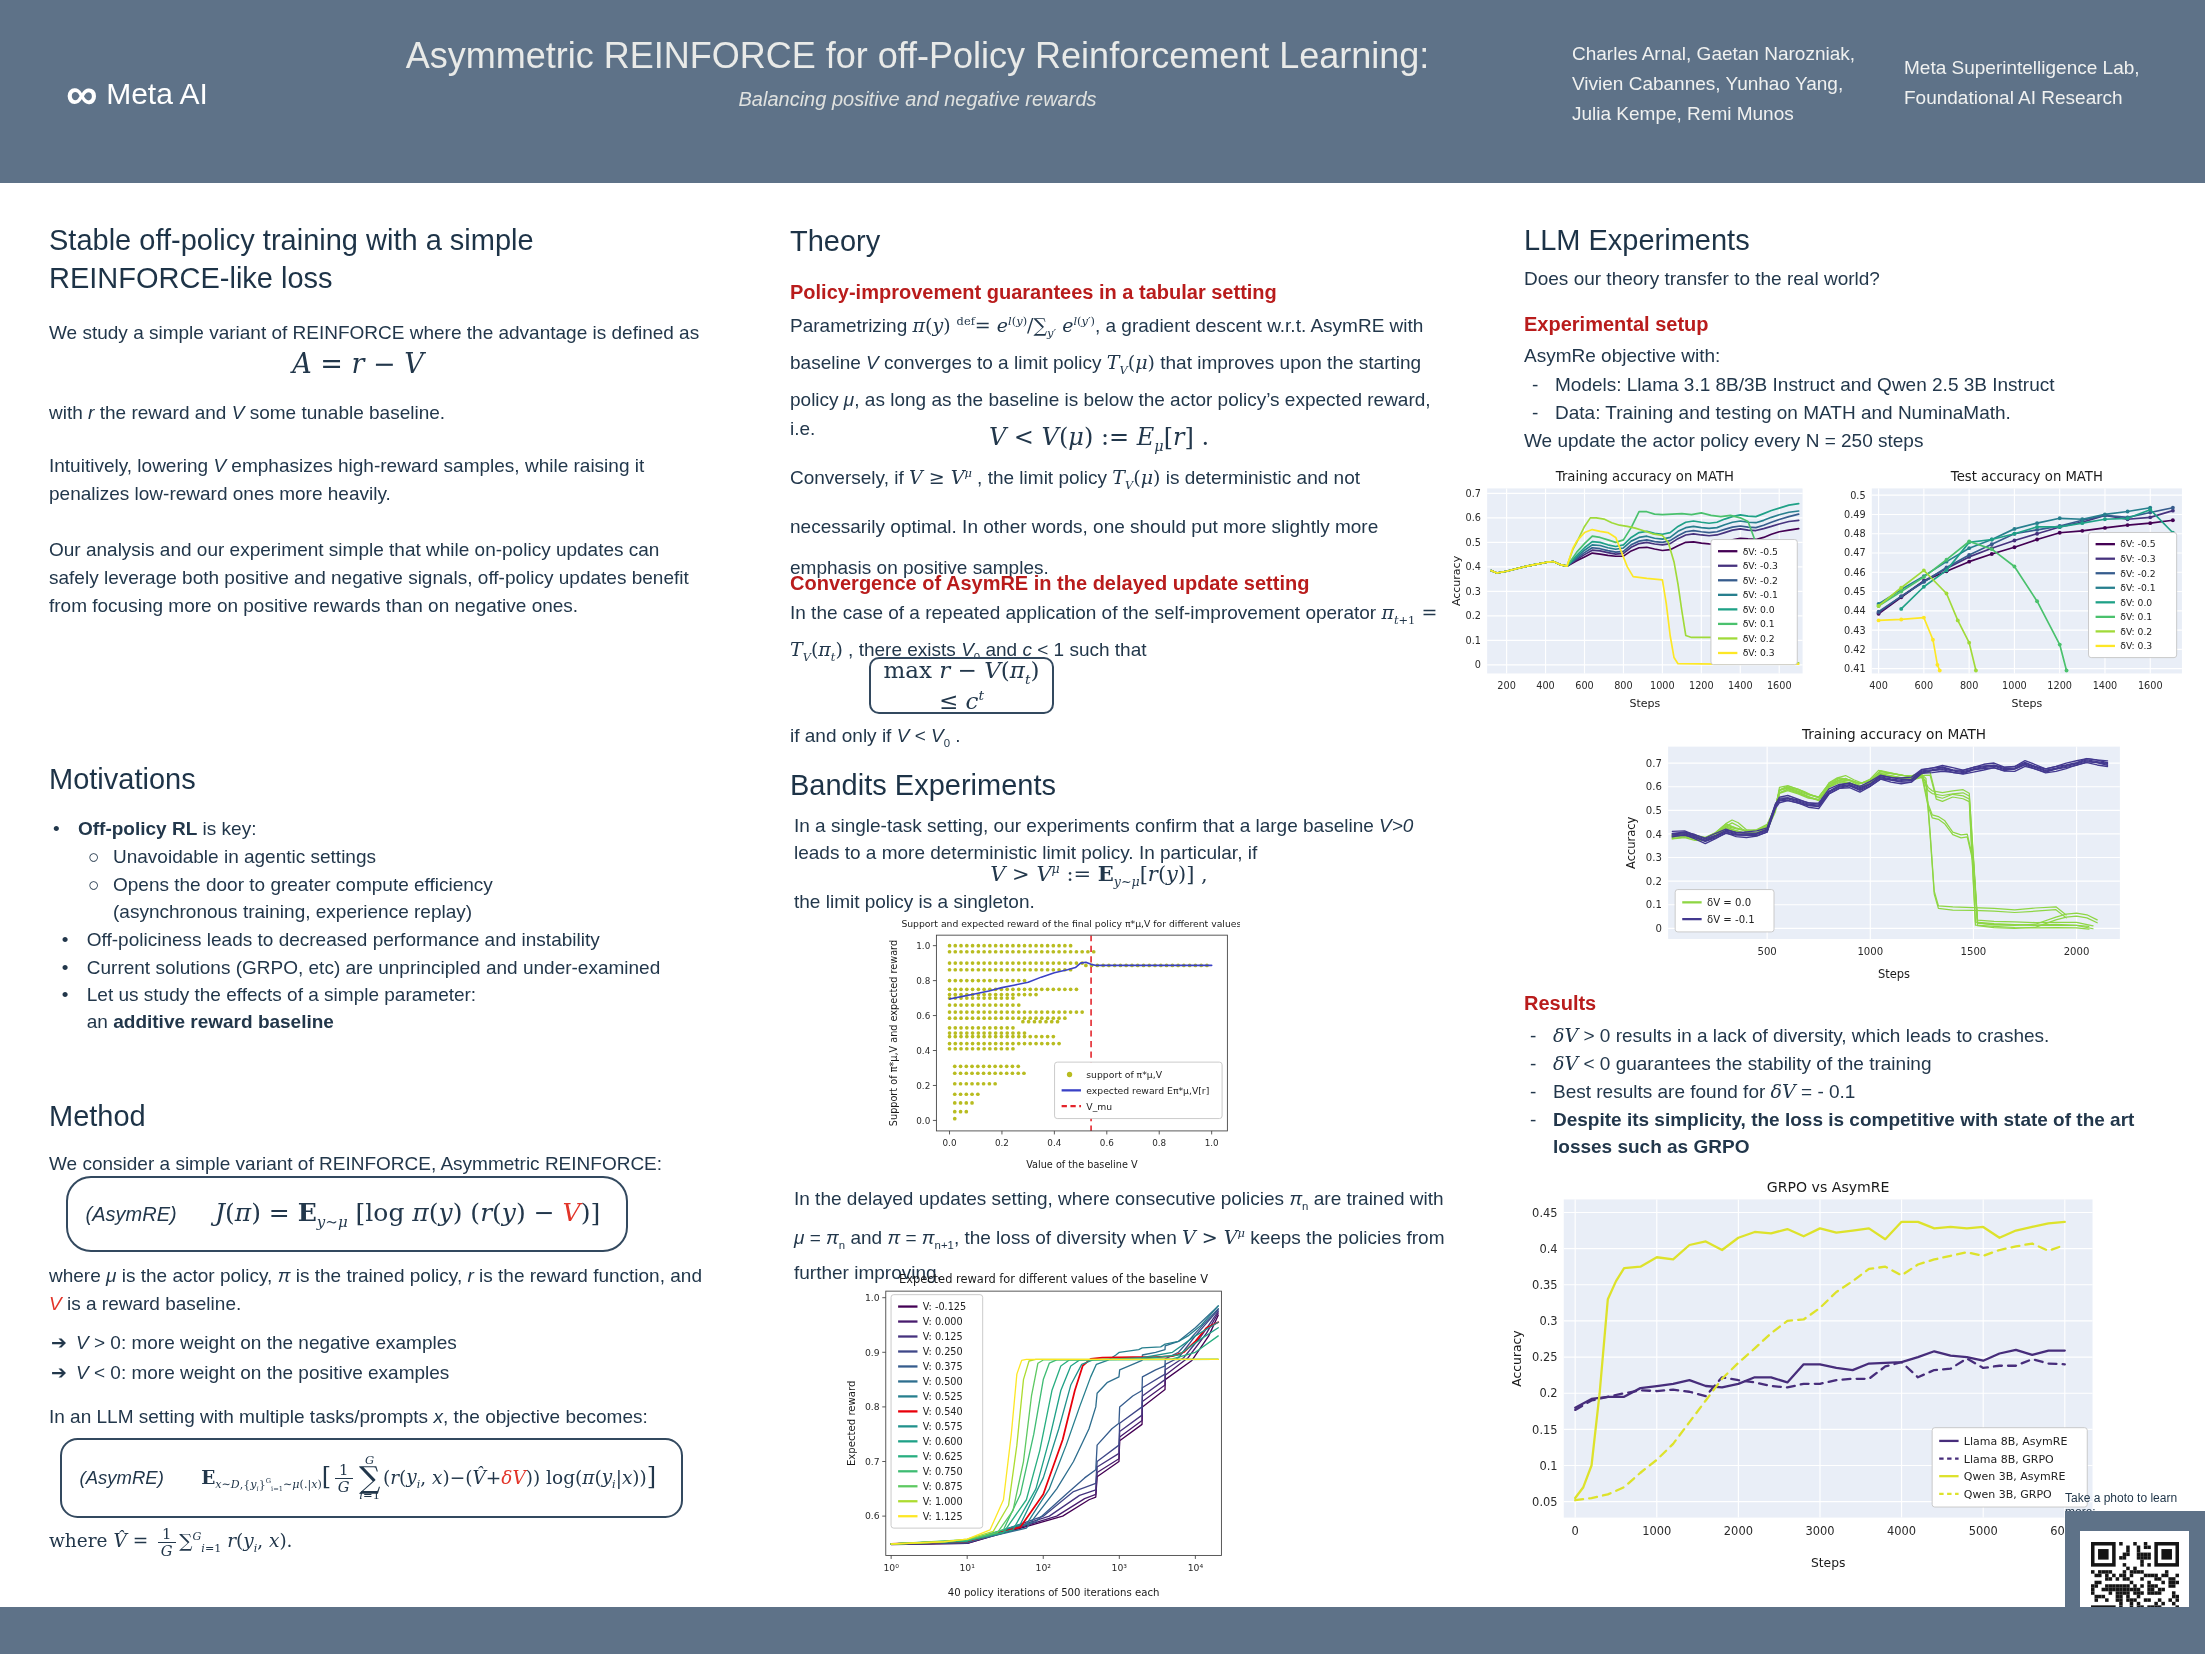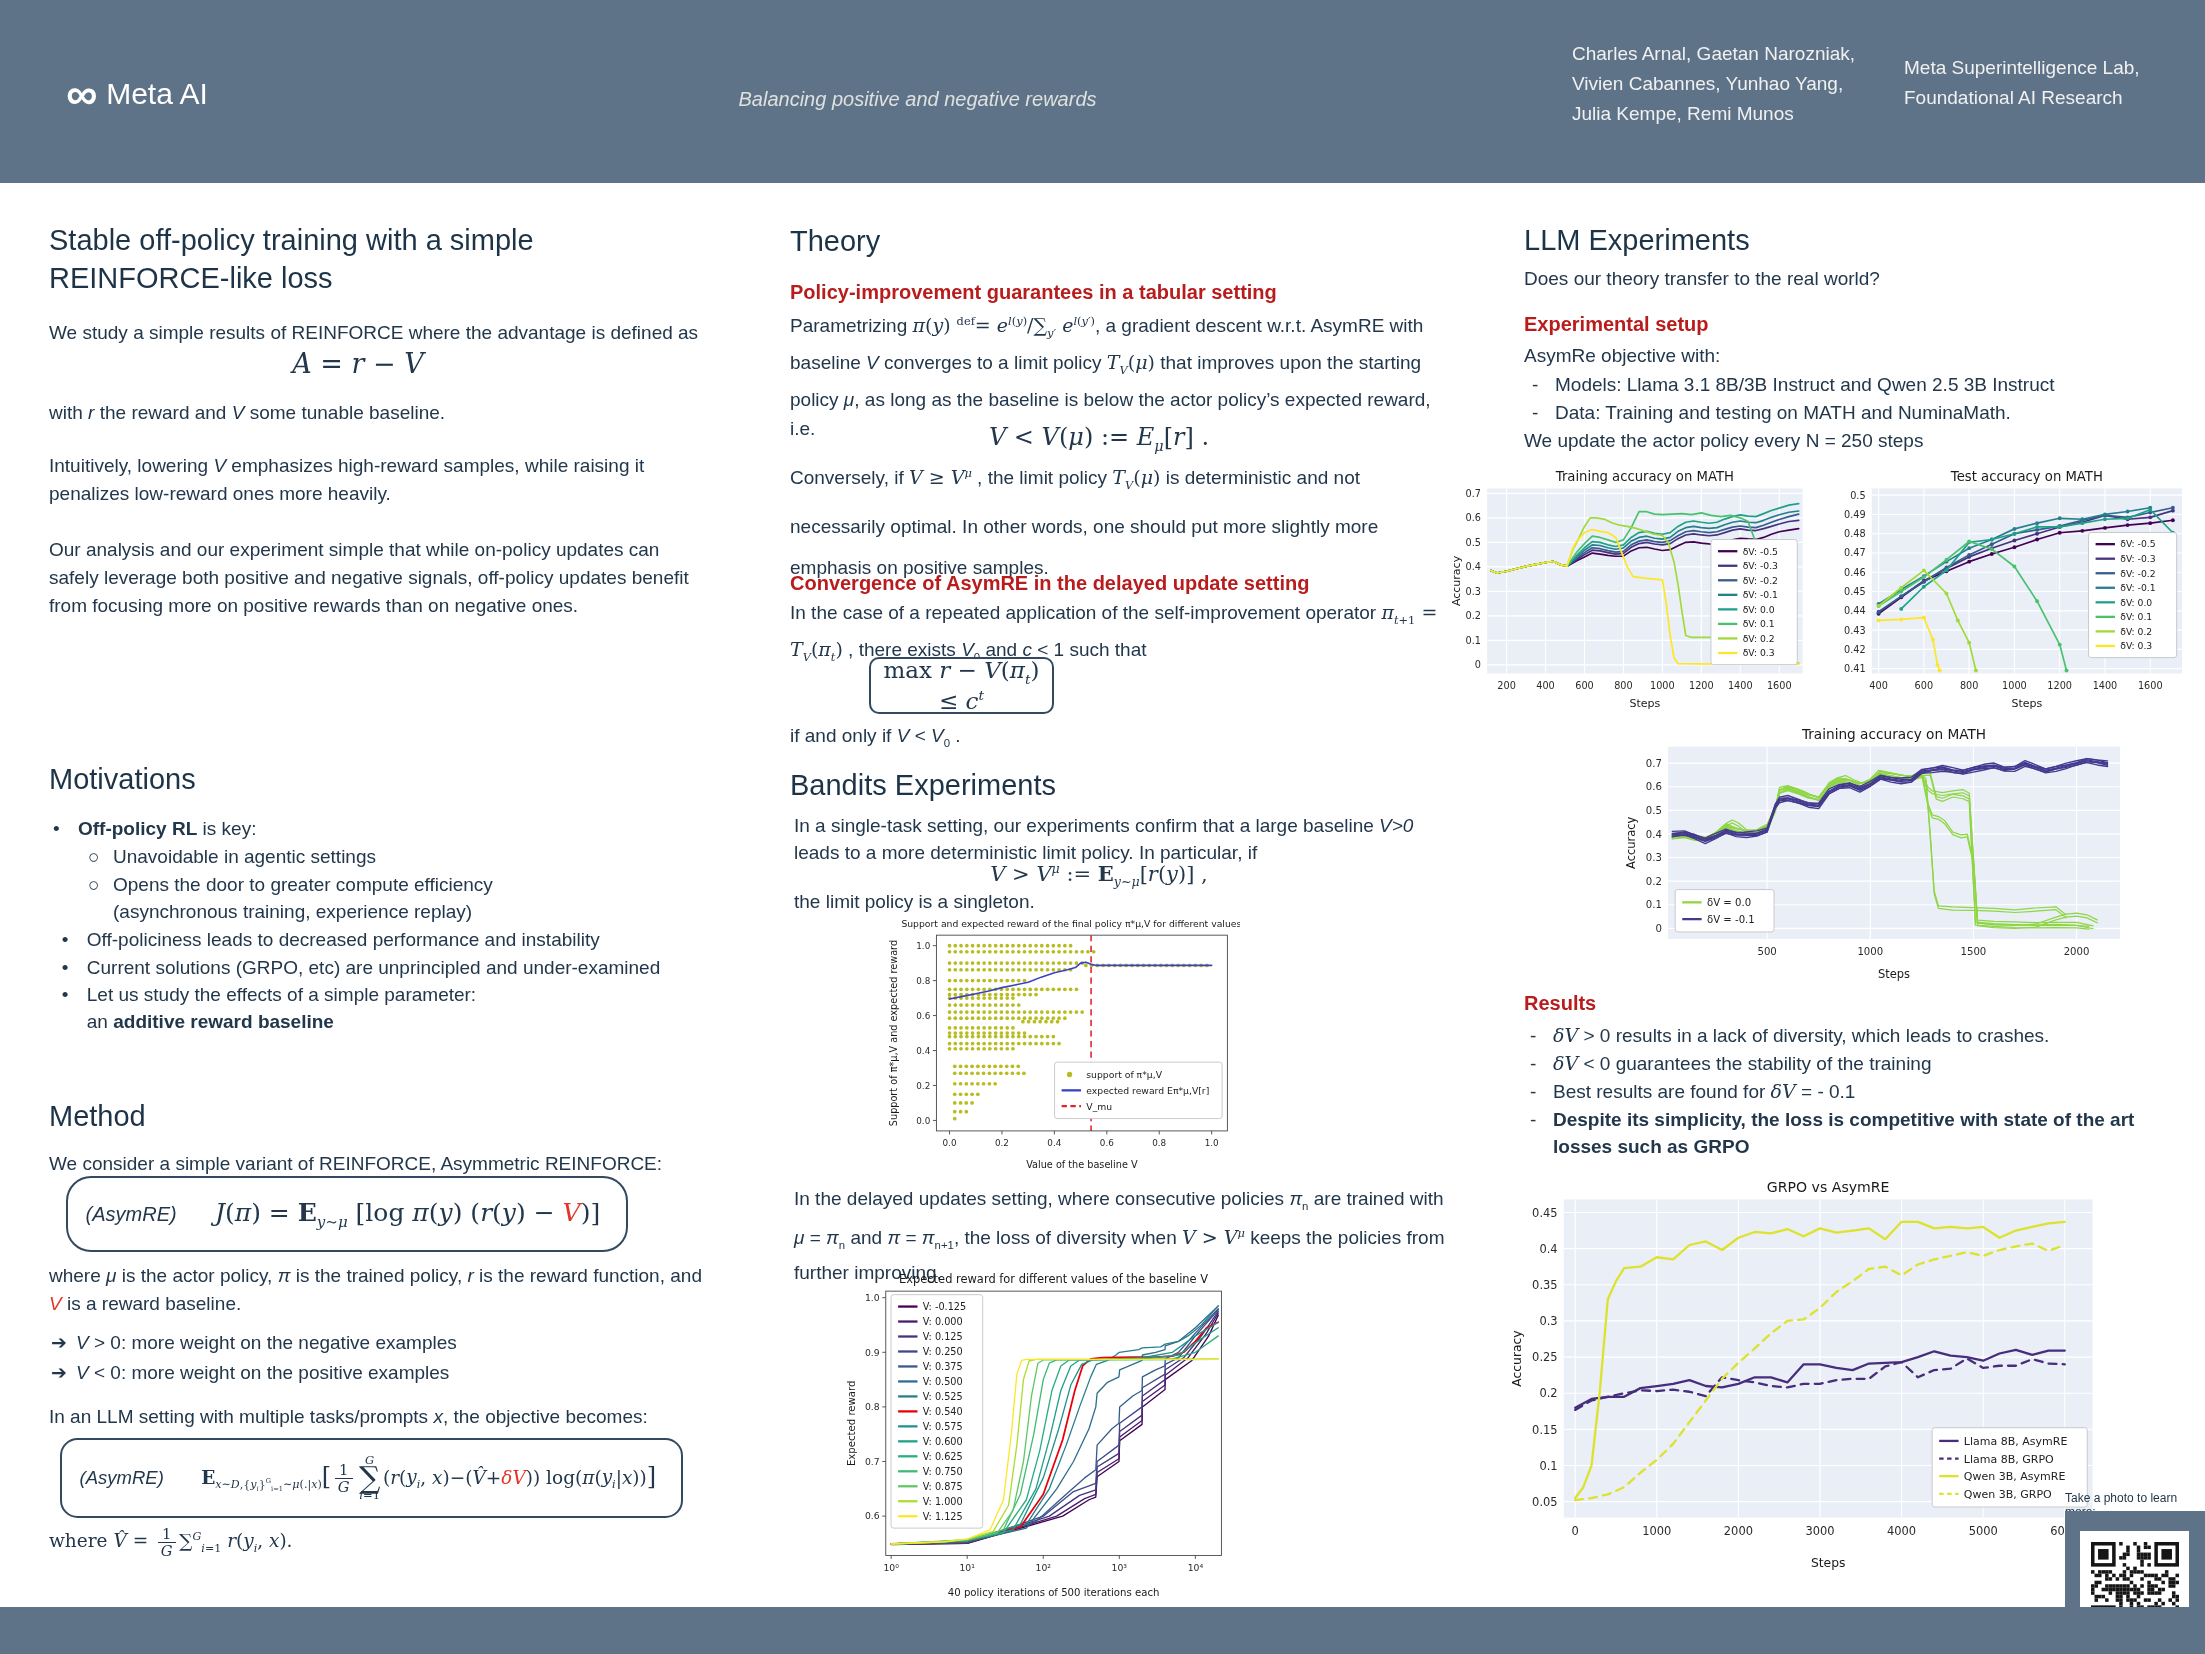--- a/index.html
+++ b/index.html
@@ -47,34 +47,35 @@
   .qrcap{left:2065px;top:1491px;font-size:12px;color:#1d3347}
 </style>
 </head>
 <body>
 
 <div class="abs header">
   <div class="abs logo">
     <span class="inf">∞</span>
     <span>Meta AI</span>
   </div>
+  <div class="abs ptitle">Asymmetric REINFORCE for off-Policy Reinforcement Learning:</div>
   <div class="abs psub">Balancing positive and negative rewards</div>
   <div class="abs authors">
     <div>Charles Arnal, Gaetan Narozniak,</div>
     <div>Vivien Cabannes, Yunhao Yang,</div>
     <div>Julia Kempe, Remi Munos</div>
   </div>
   <div class="abs affil">
     <div>Meta Superintelligence Lab,</div>
     <div>Foundational AI Research</div>
   </div>
 </div>
 
 <div class="abs h1" style="left:49px;top:221px;width:657px">Stable off-policy training with a simple REINFORCE-like loss</div>
-<div class="abs p" style="left:49px;top:319px;width:657px">We study a simple results of REINFORCE where the advantage is defined as</div>
+<div class="abs p" style="left:49px;top:319px;width:657px">We study a simple variant of REINFORCE where the advantage is defined as</div>
 <div class="abs fml cent" style="left:49px;top:348px;width:618px;font-size:27px"><i>A</i> = <i>r</i> − <i>V</i></div>
 <div class="abs p" style="left:49px;top:399px;width:657px">with <i>r</i> the reward and <i>V</i> some tunable baseline.</div>
 <div class="abs p" style="left:49px;top:452px;width:657px">Intuitively, lowering <i>V</i> emphasizes high-reward samples, while raising it penalizes low-reward ones more heavily.</div>
 <div class="abs p" style="left:49px;top:536px;width:657px">Our analysis and our experiment simple that while on-policy updates can safely leverage both positive and negative signals, off-policy updates benefit from focusing more on positive rewards than on negative ones.</div>
 
 <div class="abs h1" style="left:49px;top:760px">Motivations</div>
 <div class="abs" style="left:53px;top:815px;width:653px">
   <div class="bl">
       <span class="mk">•</span>
       <div><b>Off-policy RL</b> is key:</div>

